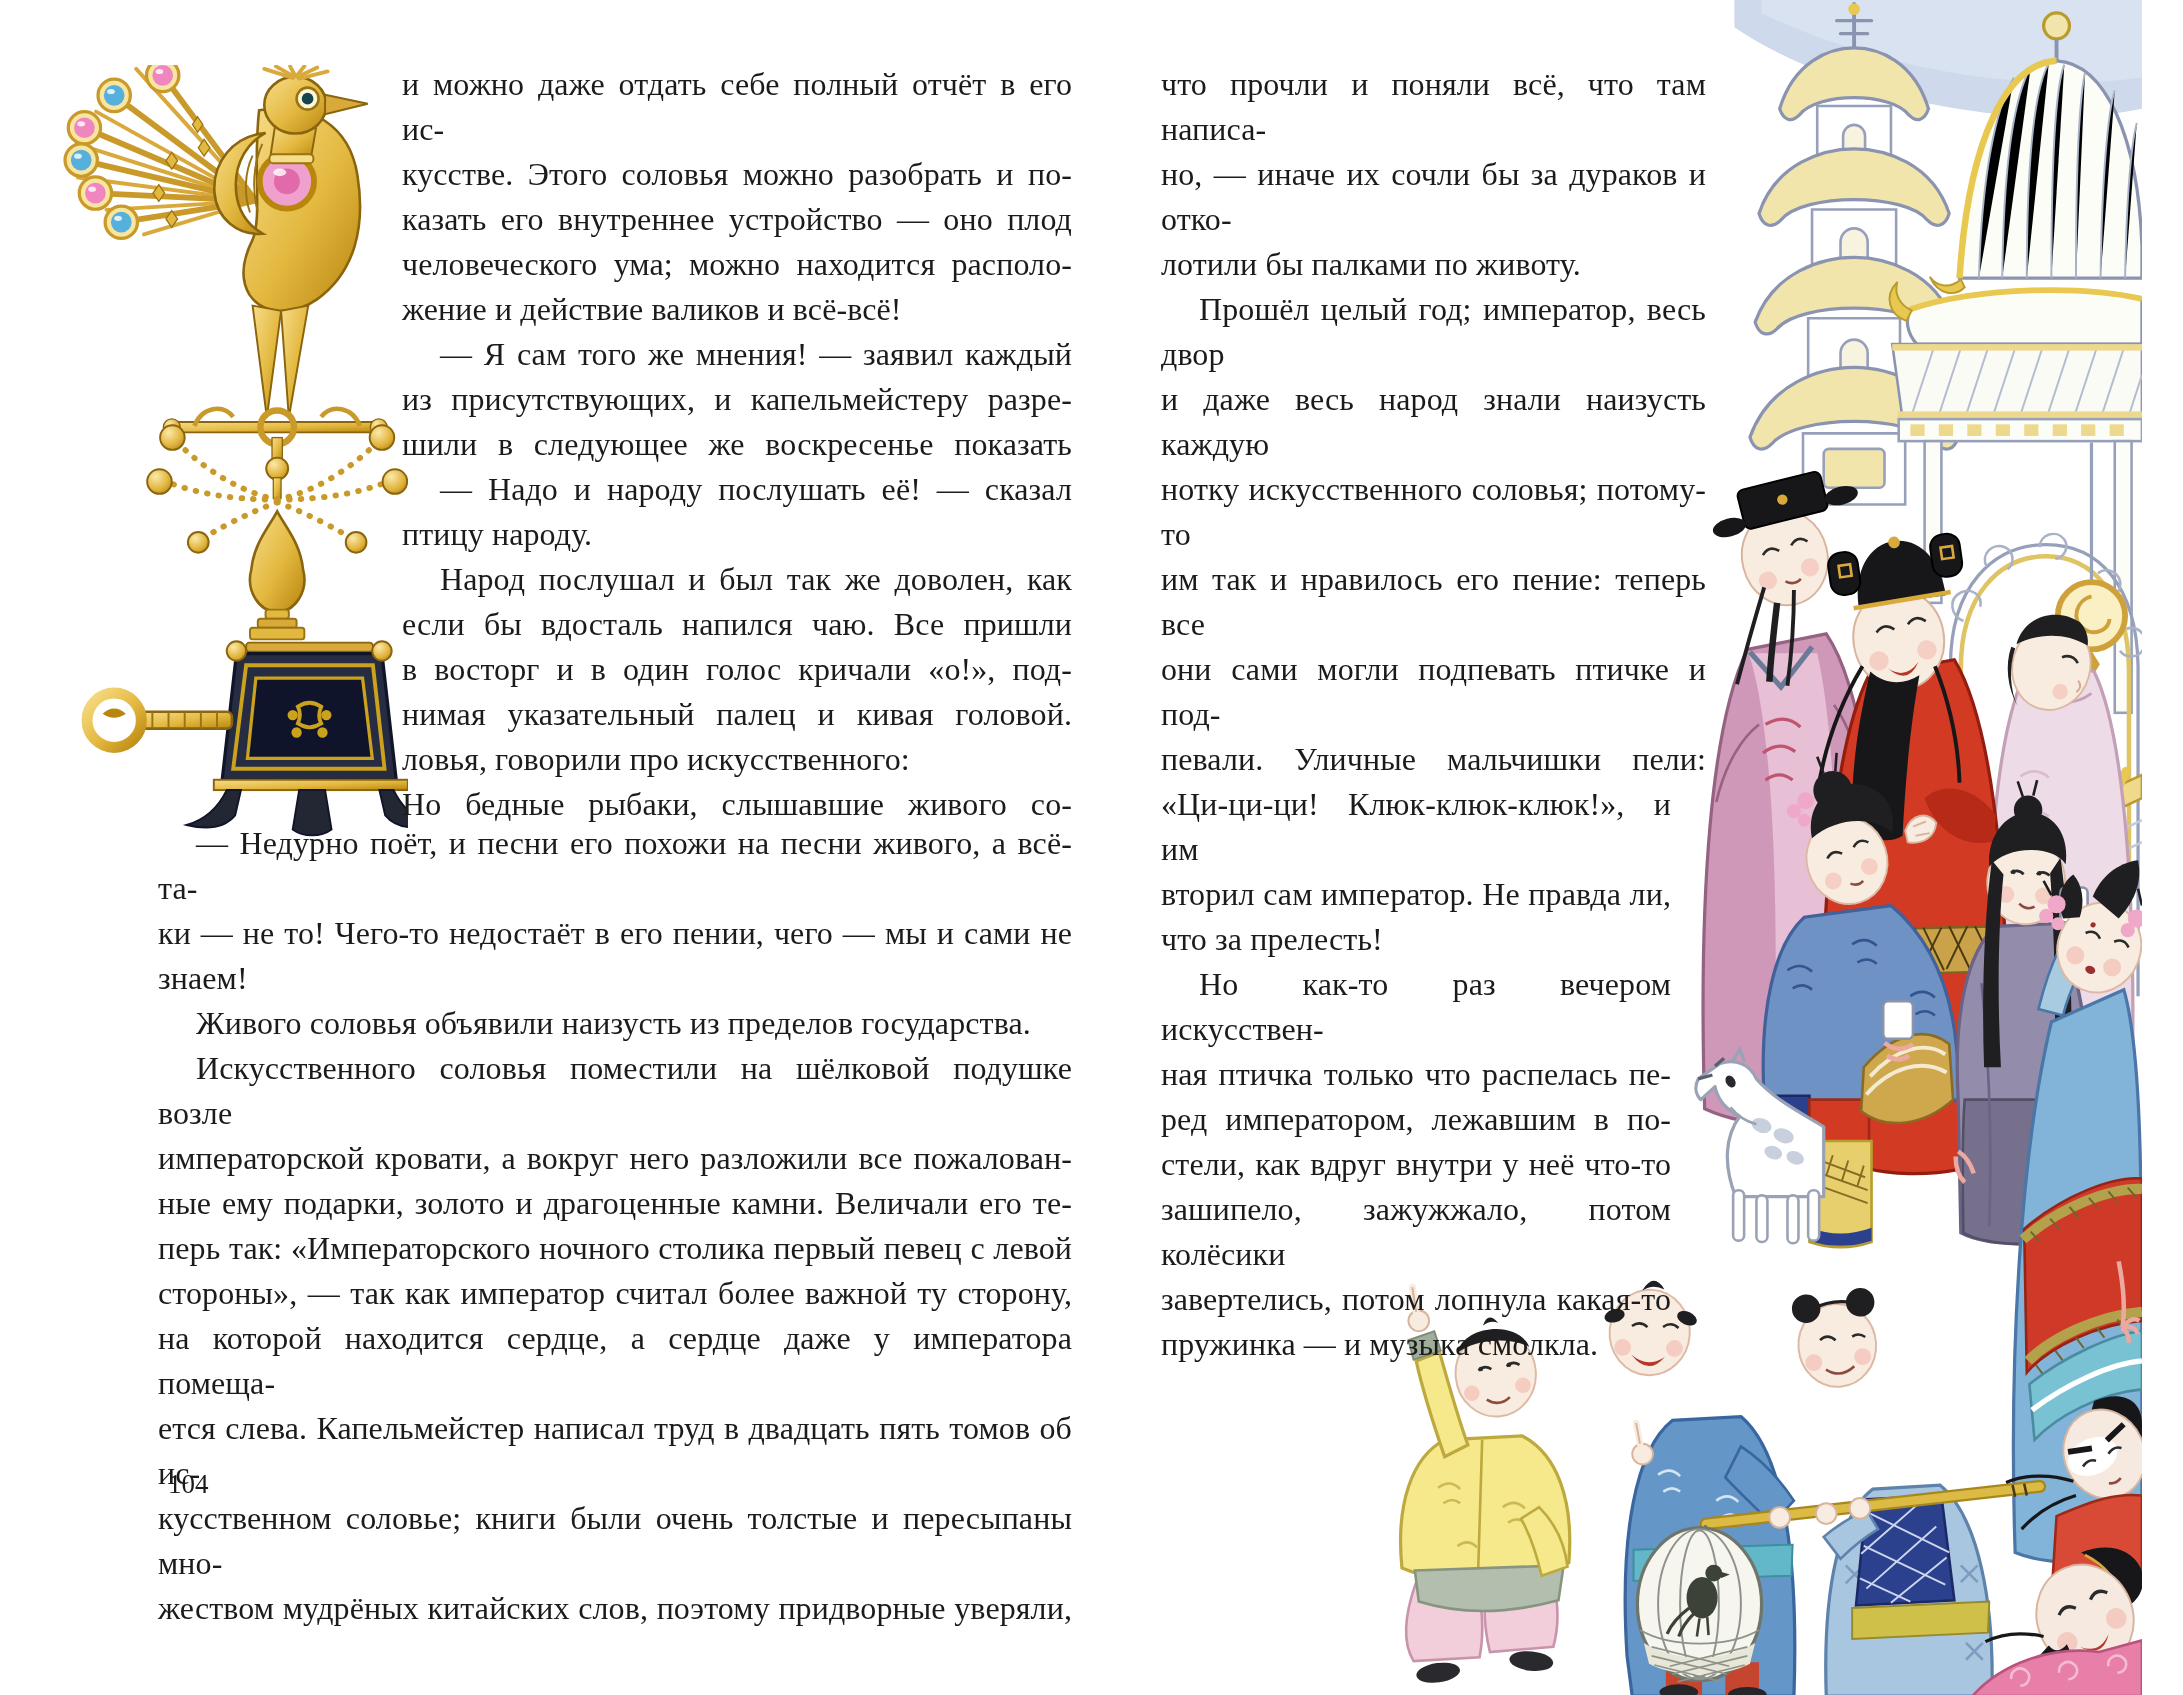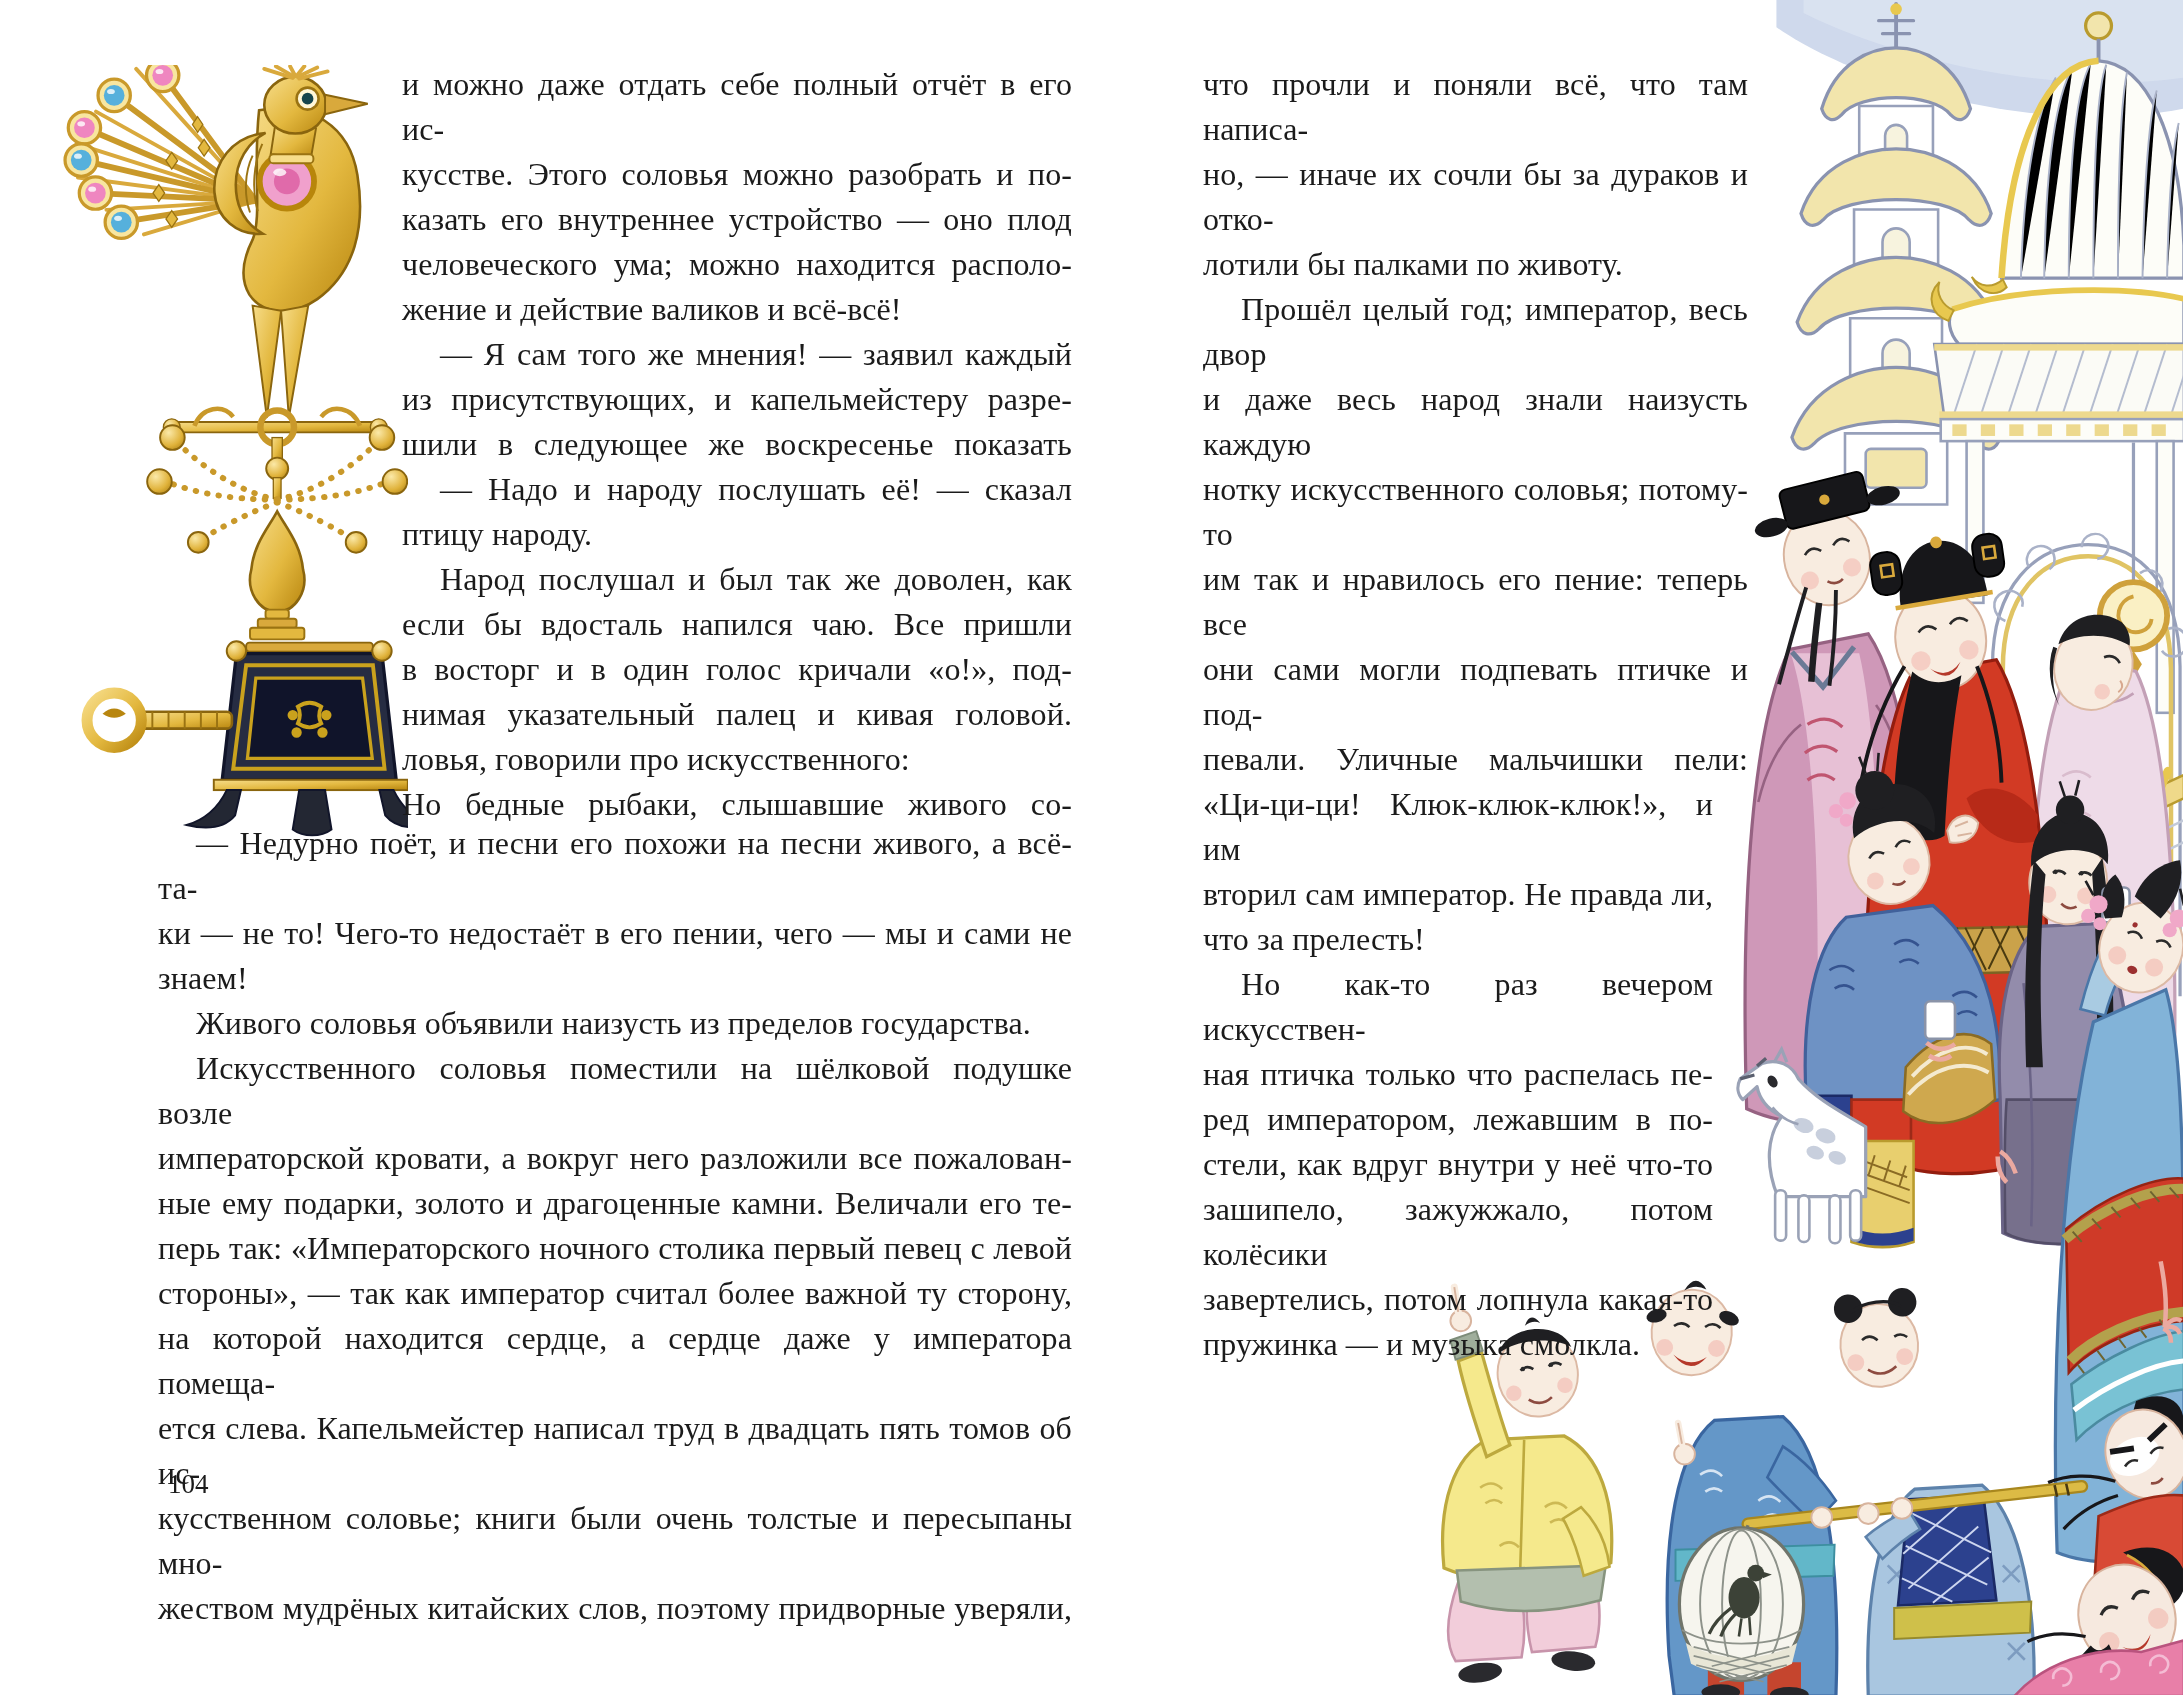--- a/index.html
+++ b/index.html
@@ -2,21 +2,21 @@
 <html style="font-size:10.3px"><head>
 <meta charset="utf-8">
 <style>
   html,body{margin:0;padding:0}
   body{
     width:2183px;height:1696px;background:#ffffff;position:relative;
     font-family:"Liberation Serif","DejaVu Serif",serif;color:#1b1b1b;overflow:hidden;
   }
   .page{position:absolute;top:0;width:1092px;height:1696px;overflow:hidden}
   .page.left{left:0}
-  .page.right{left:1092px}
+  .page.right{left:1050px}
   .illu{position:absolute}
   .textcol{position:absolute;font-size:32px;line-height:45px;letter-spacing:0.1px}
   .line{text-align:justify;text-align-last:justify}
   .line.p-start{text-indent:38px}
   .line.p-end{text-align-last:left}
   .lw{left:402px;top:62px;width:670px}
   .lf{left:158px;top:821px;width:914px}
   .rcol{left:111px;top:62px;width:545px}
   .rcol .line:nth-child(n+10){width:510px}
   .pagenum{position:absolute;left:168px;top:1469px;width:914px;font-size:27px}

